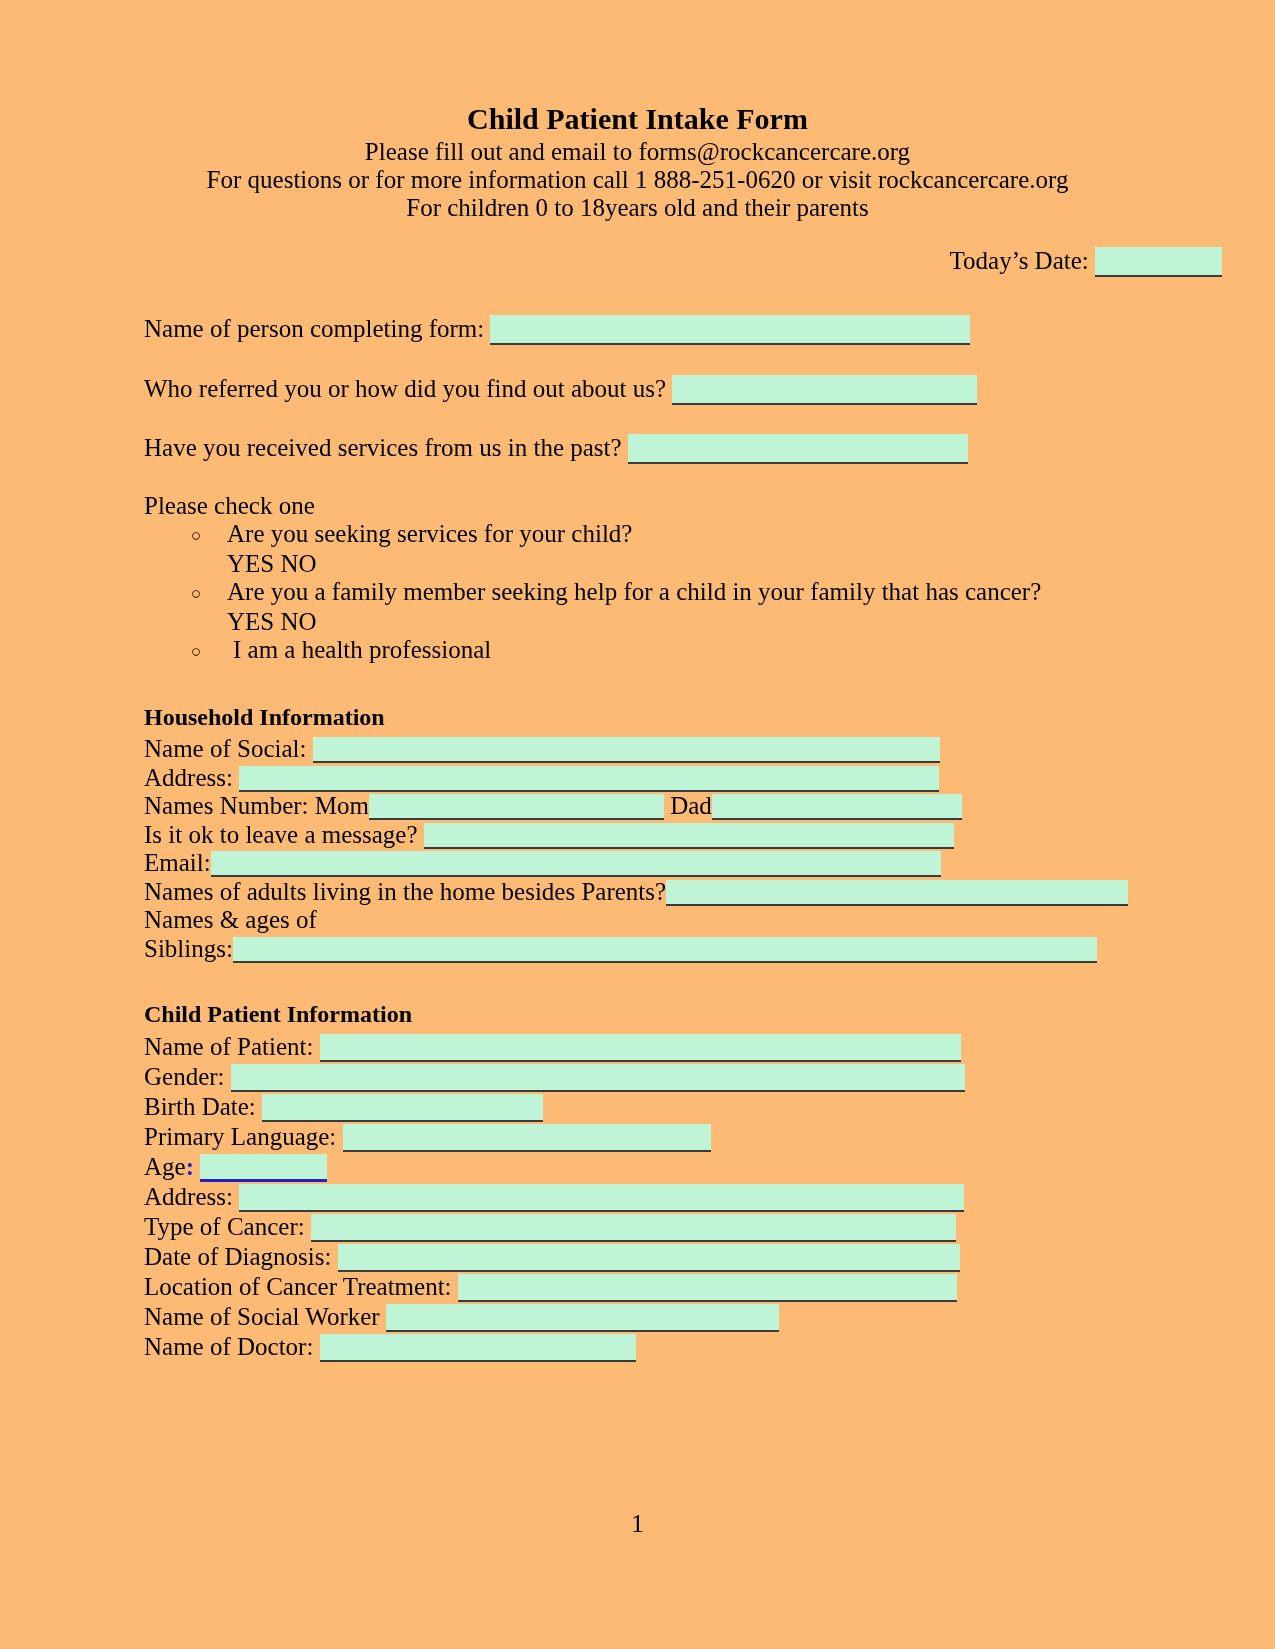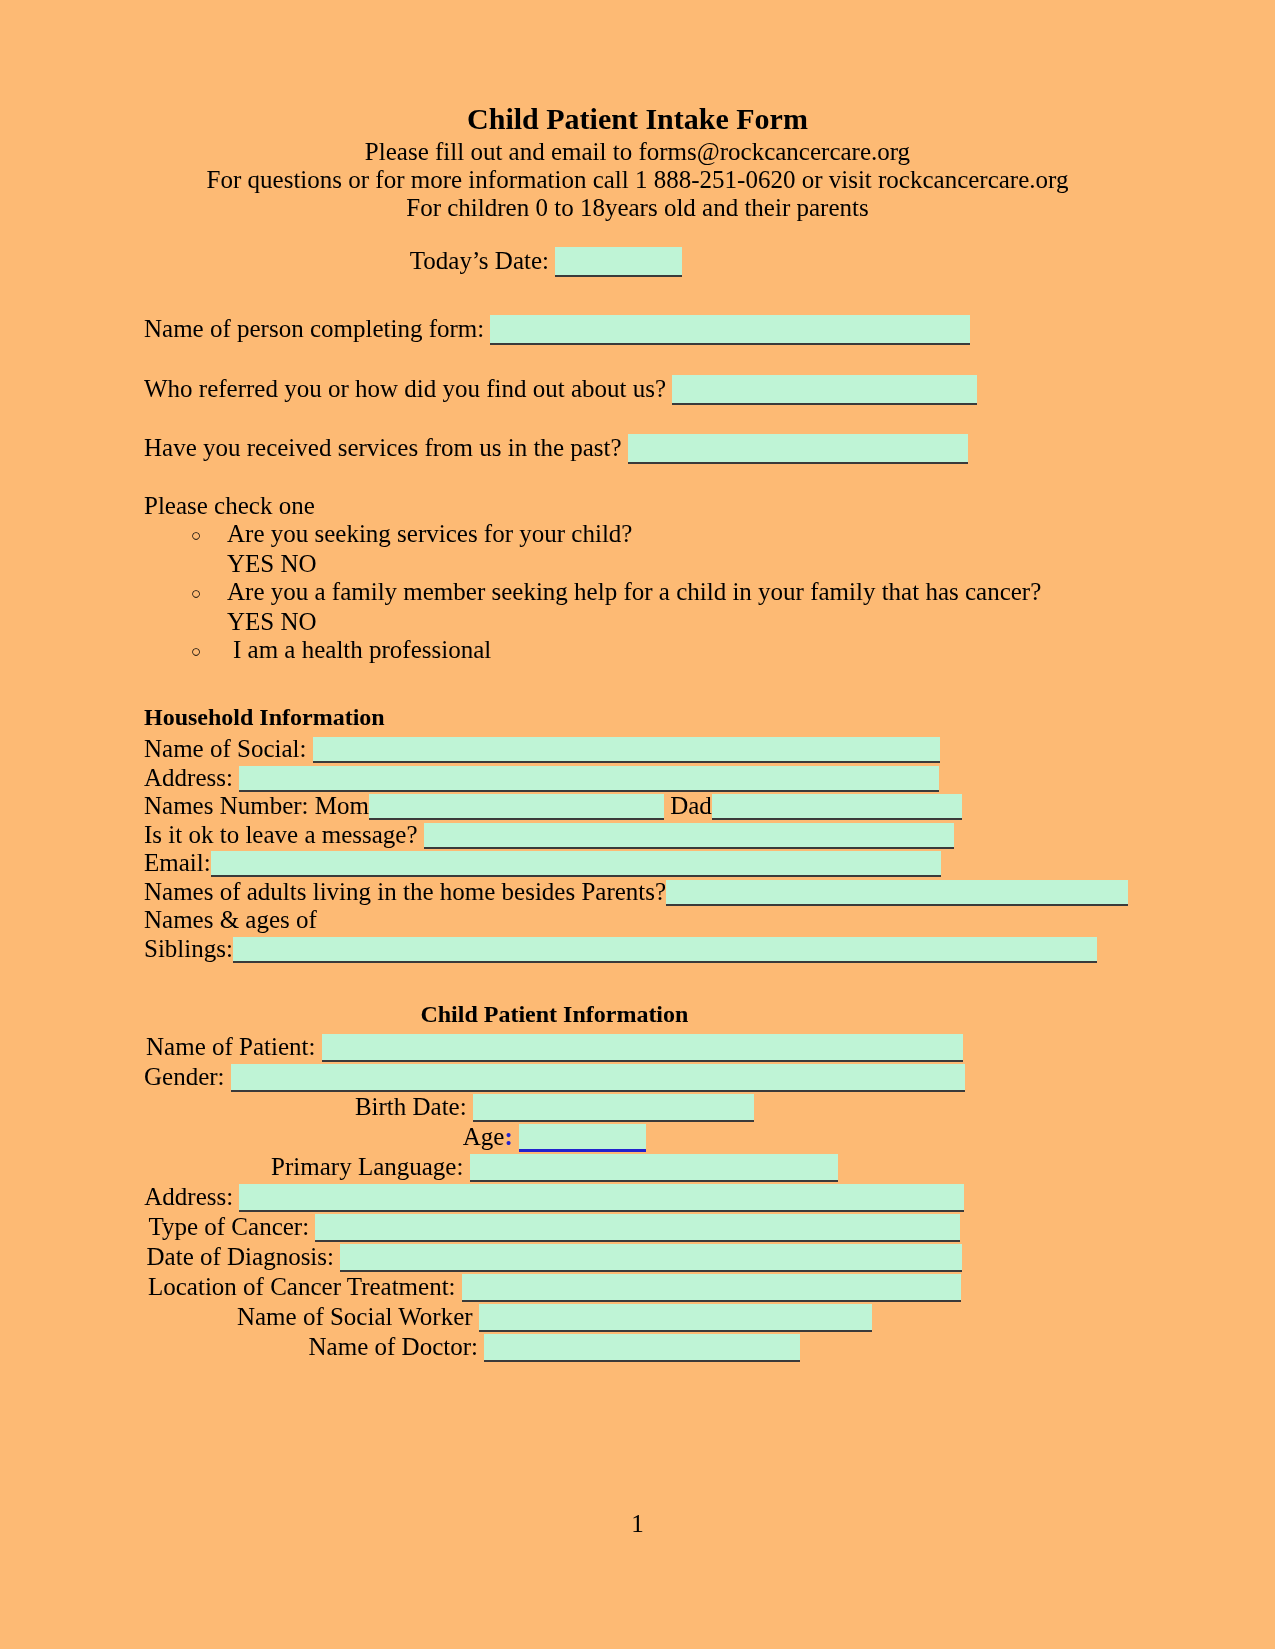--- a/index.html
+++ b/index.html
@@ -13,21 +13,21 @@
     width:1275px;height:1649px;background:#ffffff;color:#000;
     font-family:"Liberation Serif", serif;font-size:25px;
   }
   .page{position:relative;width:1275px;height:1649px;overflow:hidden;background:#fdba74;}
 
   
   .header{position:absolute;top:100px;left:0;width:1275px;text-align:center;line-height:28px;}
   .header .title{font-size:30px;font-weight:bold;line-height:38px;}
 
   
-  .date-row{position:absolute;top:246px;left:0;width:1092px;text-align:center;line-height:30px;white-space:nowrap;}
+  .date-row{position:absolute;top:246px;left:0;width:1222px;text-align:right;line-height:30px;white-space:nowrap;}
 
   
   .field{
     display:inline-block;background:var(--green);
     border-bottom:2px solid var(--uline);
     height:30px;vertical-align:-8px;
   }
 
   
   .q-row{position:absolute;left:144px;line-height:33px;white-space:nowrap;}
@@ -39,21 +39,21 @@
   .bullet{
     display:inline-block;width:36px;margin-left:47px;
     font-size:17px;vertical-align:1px;
   }
   .check-answer{margin-left:83px;}
   .opt3-text{margin-left:6px;}
 
   
   .section{position:absolute;left:144px;white-space:nowrap;}
   .household{top:700px;}
-  .child{top:997px;text-align:center;}
+  .child{top:997px;}
   .section .heading{font-size:24px;font-weight:bold;line-height:35px;}
   .household .row{line-height:28.5px;height:28.5px;}
   .household .field{height:26px;vertical-align:-6px;}
   .child .row{line-height:30px;height:30px;}
   .child .field{height:28px;vertical-align:-7px;}
 
   .accent{color:var(--blue);font-weight:bold;}
   .f-age{border-bottom:3px solid var(--blue);}
 
   
@@ -157,28 +157,28 @@
     </div>
     <div class="row">
       <span>Gender:</span>
       <span class="field f-gender"></span>
     </div>
     <div class="row">
       <span>Birth Date:</span>
       <span class="field f-birthdate"></span>
     </div>
     <div class="row">
+      <span>Primary Language:</span>
+      <span class="field f-language"></span>
+    </div>
+    <div class="row">
       <span>Age</span><span class="accent">:</span>
       <span class="field f-age"></span>
     </div>
     <div class="row">
-      <span>Primary Language:</span>
-      <span class="field f-language"></span>
-    </div>
-    <div class="row">
       <span>Address:</span>
       <span class="field f-address-ch"></span>
     </div>
     <div class="row">
       <span>Type of Cancer:</span>
       <span class="field f-cancer"></span>
     </div>
     <div class="row">
       <span>Date of Diagnosis:</span>
       <span class="field f-diagnosis"></span>

